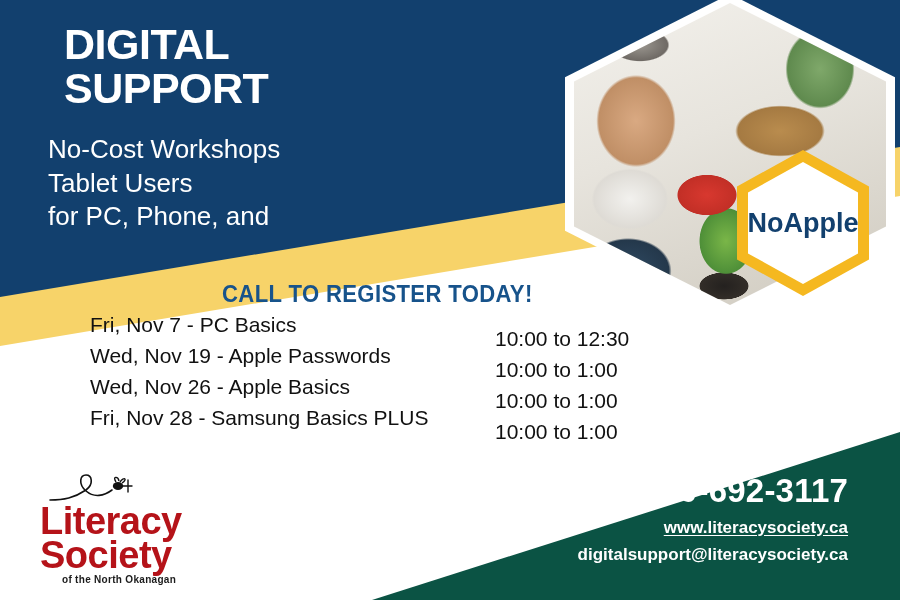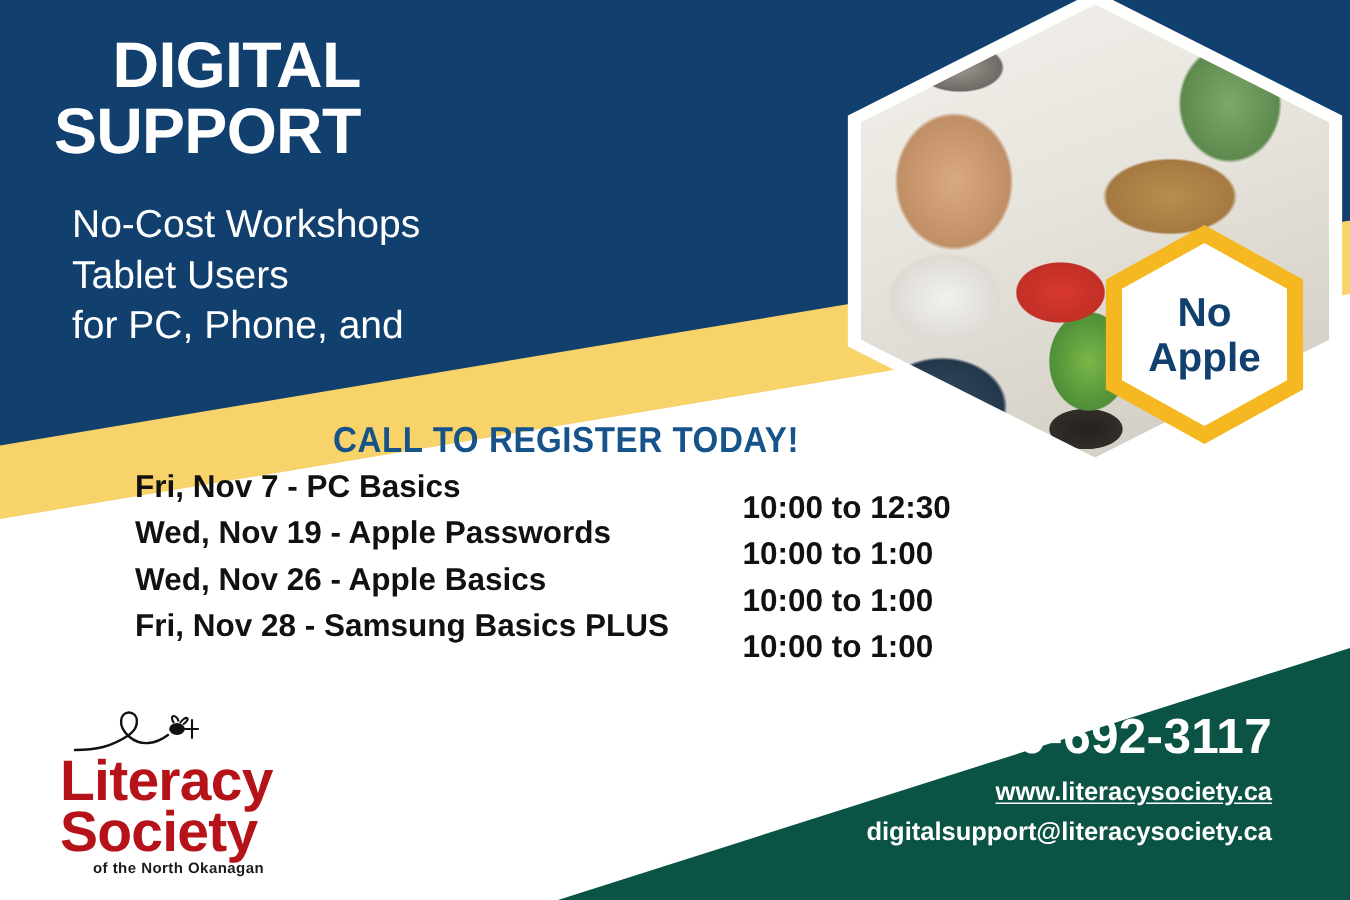--- a/index.html
+++ b/index.html
@@ -33,26 +33,25 @@
   }
   
   .bg-green{
     position:absolute;left:0;top:0;width:900px;height:600px;
     background:#0B5344;
     clip-path:polygon(900px 432px, 900px 600px, 372px 600px);
   }
 
   
   .headline{
-    position:absolute;left:36px;top:22px;
+    position:absolute;left:64px;top:22px;
     color:#ffffff;
     font-size:43px;line-height:1.03;
     font-weight:bold;
     letter-spacing:-0.5px;
-    text-align:right;
   }
   .subhead{
     position:absolute;left:48px;top:133px;
     color:#ffffff;
     font-size:26px;line-height:1.29;
     font-weight:normal;
   }
 
   
   .photo-wrap{
@@ -91,21 +90,21 @@
     background:#F5B820;
     clip-path:polygon(50% 0%, 100% 25%, 100% 75%, 50% 100%, 0% 75%, 0% 25%);
   }
   .badge-inner{
     position:absolute;left:11px;top:12px;width:110px;height:122px;
     background:#ffffff;
     clip-path:polygon(50% 0%, 100% 25%, 100% 75%, 50% 100%, 0% 75%, 0% 25%);
   }
   .badge-text{
     position:absolute;inset:0;
-    display:flex;flex-direction:column;
+    display:flex;flex-direction:row;
     align-items:center;justify-content:center;
     color:#12406E;font-weight:bold;font-size:27px;line-height:1.12;
   }
 
   
   .cta{
     position:absolute;left:222px;top:280px;
     color:#17538B;
     font-size:24px;font-weight:bold;
     letter-spacing:0.4px;
@@ -115,21 +114,21 @@
 
   
   .schedule{
     position:absolute;left:90px;top:313px;
     width:580px;
   }
   .sched-row{
     position:relative;
     height:31px;
     color:#111111;
-    font-size:21px;font-weight:bold;
+    font-size:21px;font-weight:normal;
     white-space:nowrap;
     text-align:center;
   }
   .sched-label{position:absolute;left:0;top:0;}
   .sched-time{position:absolute;left:405px;top:-2px;margin-top:16px;}
 
   
   .logo{position:absolute;left:40px;top:470px;width:200px;height:115px;}
   .logo-bee{position:absolute;left:8px;top:0px;}
   .logo-word{

